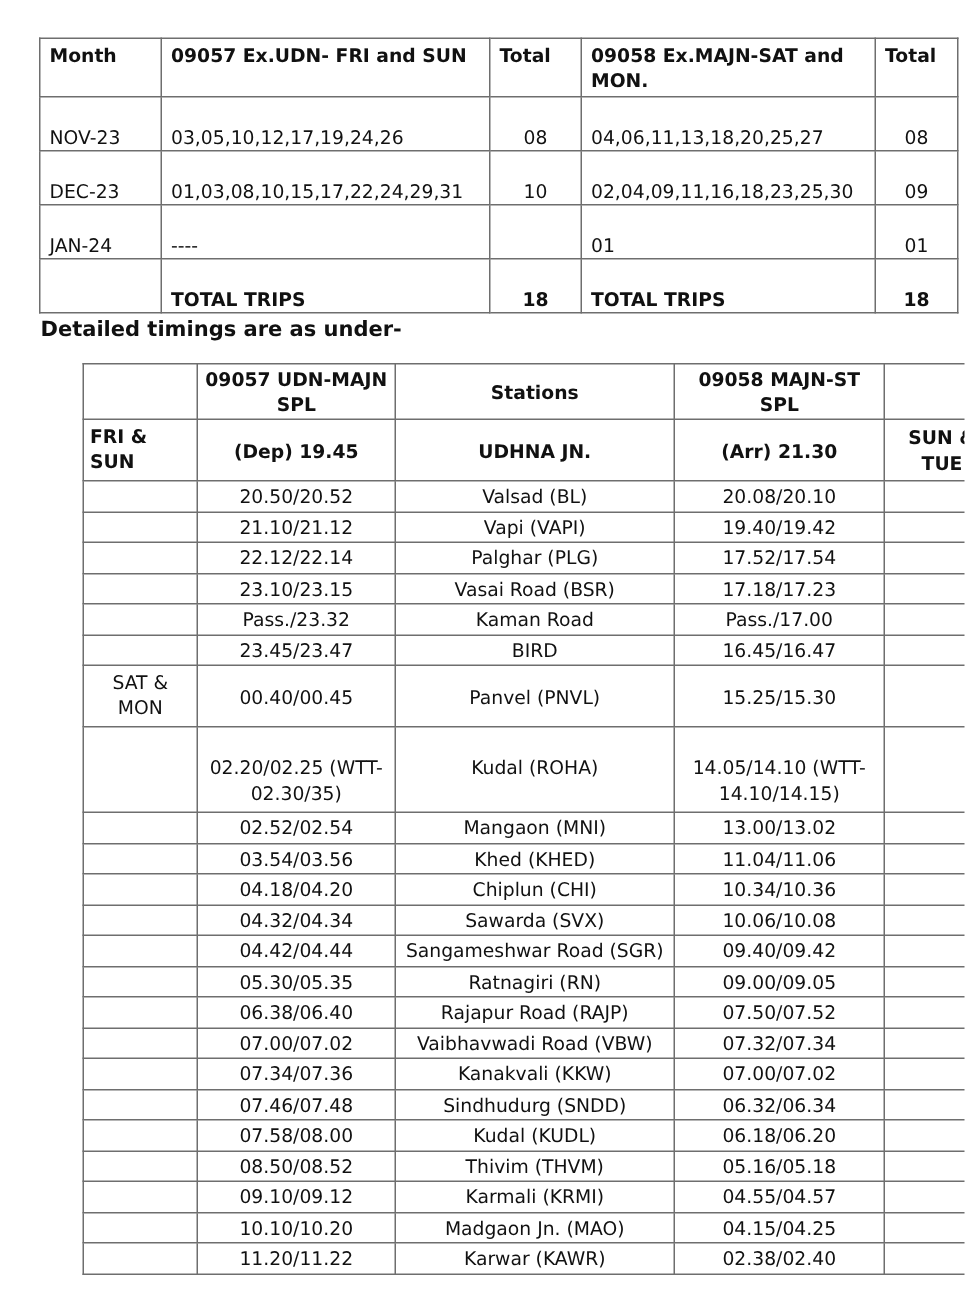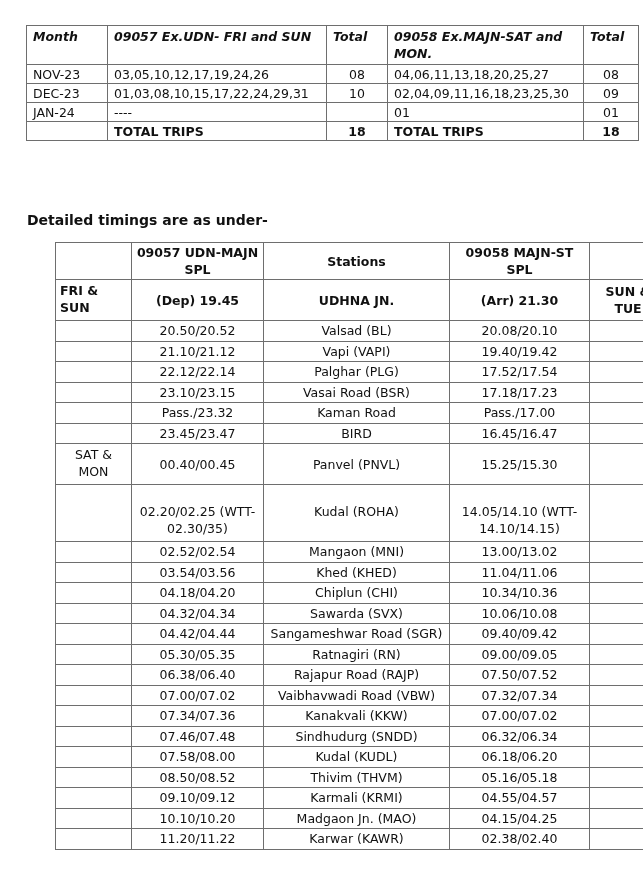--- a/index.html
+++ b/index.html
@@ -6,22 +6,22 @@
     body {
       width: 643px; height: 875px; position: relative; overflow: hidden;
       font-family: "DejaVu Sans", sans-serif; color: #111;
     }
     table { border-collapse: collapse; position: absolute; table-layout: fixed; }
     td { border: 1.5px solid #6e6e6e; padding: 0 6px; font-size: 12.5px; line-height: 17px; vertical-align: top; }
     .bold { font-weight: bold; }
     .c { text-align: center; }
 
     #trips-table { left: 26px; top: 25px; width: 612px; }
-    #trips-table td { height: 17px; padding-top: 1px; }
-    #trips-table tr.hdr td { height: 36px; padding-top: 2px; font-style: italic; }
+    #trips-table td { height: 17px; padding-top: 18px; }
+    #trips-table tr.hdr td { height: 36px; padding-top: 2px; }
 
     #caption { position: absolute; left: 27px; top: 212px; font-size: 14px; font-weight: bold; }
 
     #timings-table { left: 27px; top: 242px; width: 611px; margin-left: 28px; }
     #timings-table td { height: 19.5px; text-align: center; padding: 0 4px; vertical-align: middle; }
     #timings-table tr.hdr td { height: 36px; }
     #timings-table tr.origin td { height: 38px; }
     #timings-table tr.two td { height: 38px; vertical-align: top; padding-top: 18px; }
     #timings-table td.daycell { vertical-align: top; padding-top: 2px; }
   </style>

